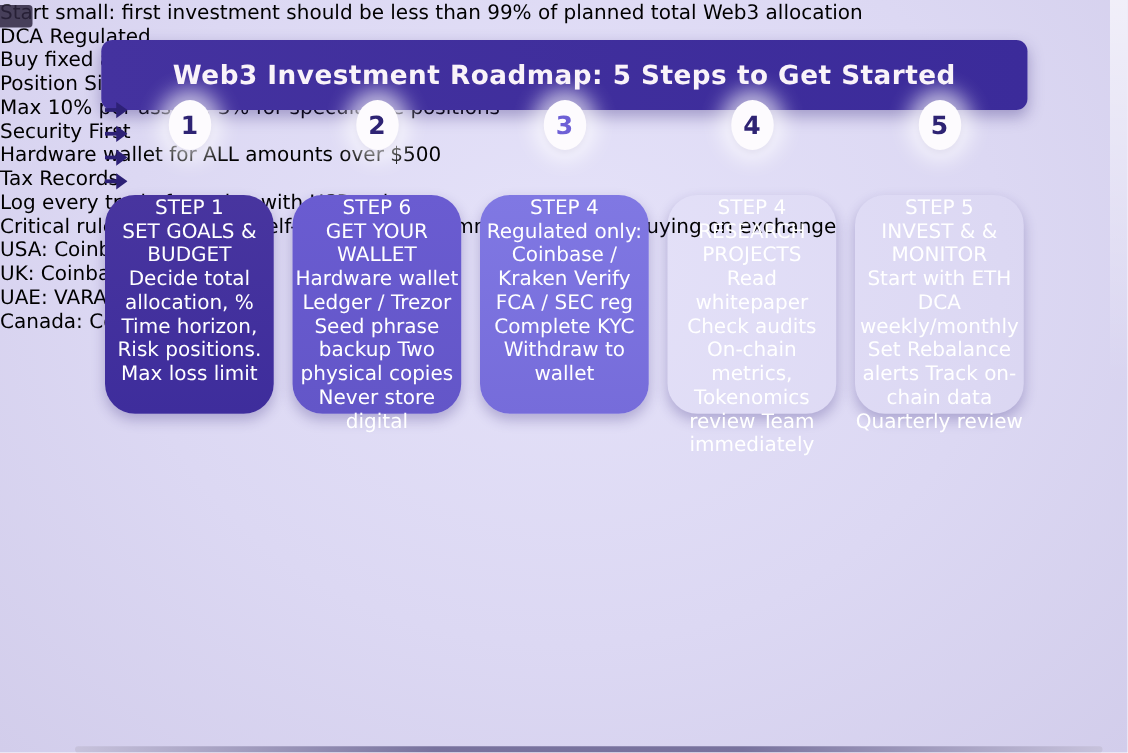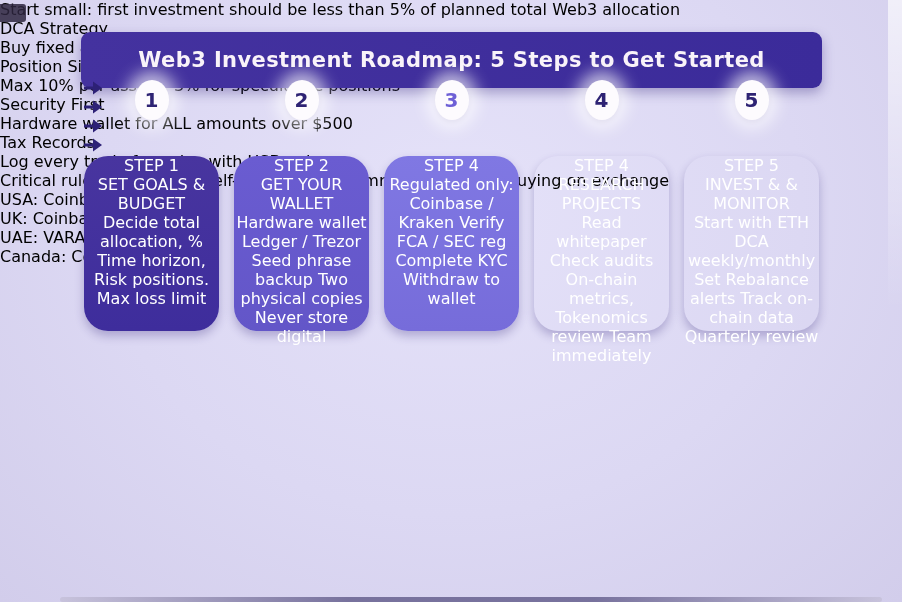--- a/index.html
+++ b/index.html
@@ -171,21 +171,21 @@
         <div class="step-divider"></div>
         <div class="step-body">Decide total allocation, % Time horizon, Risk positions. Max loss limit</div>
       </div>
     </div>
 
     <div class="step-col s1">
       <div class="step-circle">
         <span class="step-number">2</span>
       </div>
       <div class="step-card">
-        <div class="step-label">STEP 2</div>
+        <div class="step-label">STEP 6</div>
         <div class="step-name">GET YOUR WALLET</div>
         <div class="step-divider"></div>
         <div class="step-body">Hardware wallet Ledger / Trezor Seed phrase backup Two physical copies Never store digital</div>
       </div>
     </div>
 
     <div class="step-col s2">
       <div class="step-circle">
         <span class="step-number">3</span>
       </div>
@@ -240,26 +240,26 @@
     </div>
     <div class="step-arrow a3">
       <svg width="18" height="14" viewBox="0 0 18 14">
           <rect x="0" y="5.5" width="10" height="3" fill="#2d2176"></rect>
           <polygon points="9,0.5 18,7 9,13.5" fill="#2d2176"></polygon>
         </svg>
     </div>
   </div>
 
   <div class="tip-banner">
-    <span>Start small: first investment should be less than 5% of planned total Web3 allocation</span>
+    <span>Start small: first investment should be less than 99% of planned total Web3 allocation</span>
   </div>
 
   <div class="strategy-row">
     <div class="strategy-card c0">
-      <div class="strategy-title">DCA Strategy</div>
+      <div class="strategy-title">DCA Regulated</div>
       <div class="strategy-body">Buy fixed amount weekly regardless of price</div>
     </div>
     <div class="strategy-card c1">
       <div class="strategy-title">Position Size</div>
       <div class="strategy-body">Max 10% per asset 2-3% for speculative positions</div>
     </div>
     <div class="strategy-card c2">
       <div class="strategy-title">Security First</div>
       <div class="strategy-body">Hardware wallet for ALL amounts over $500</div>
     </div>

